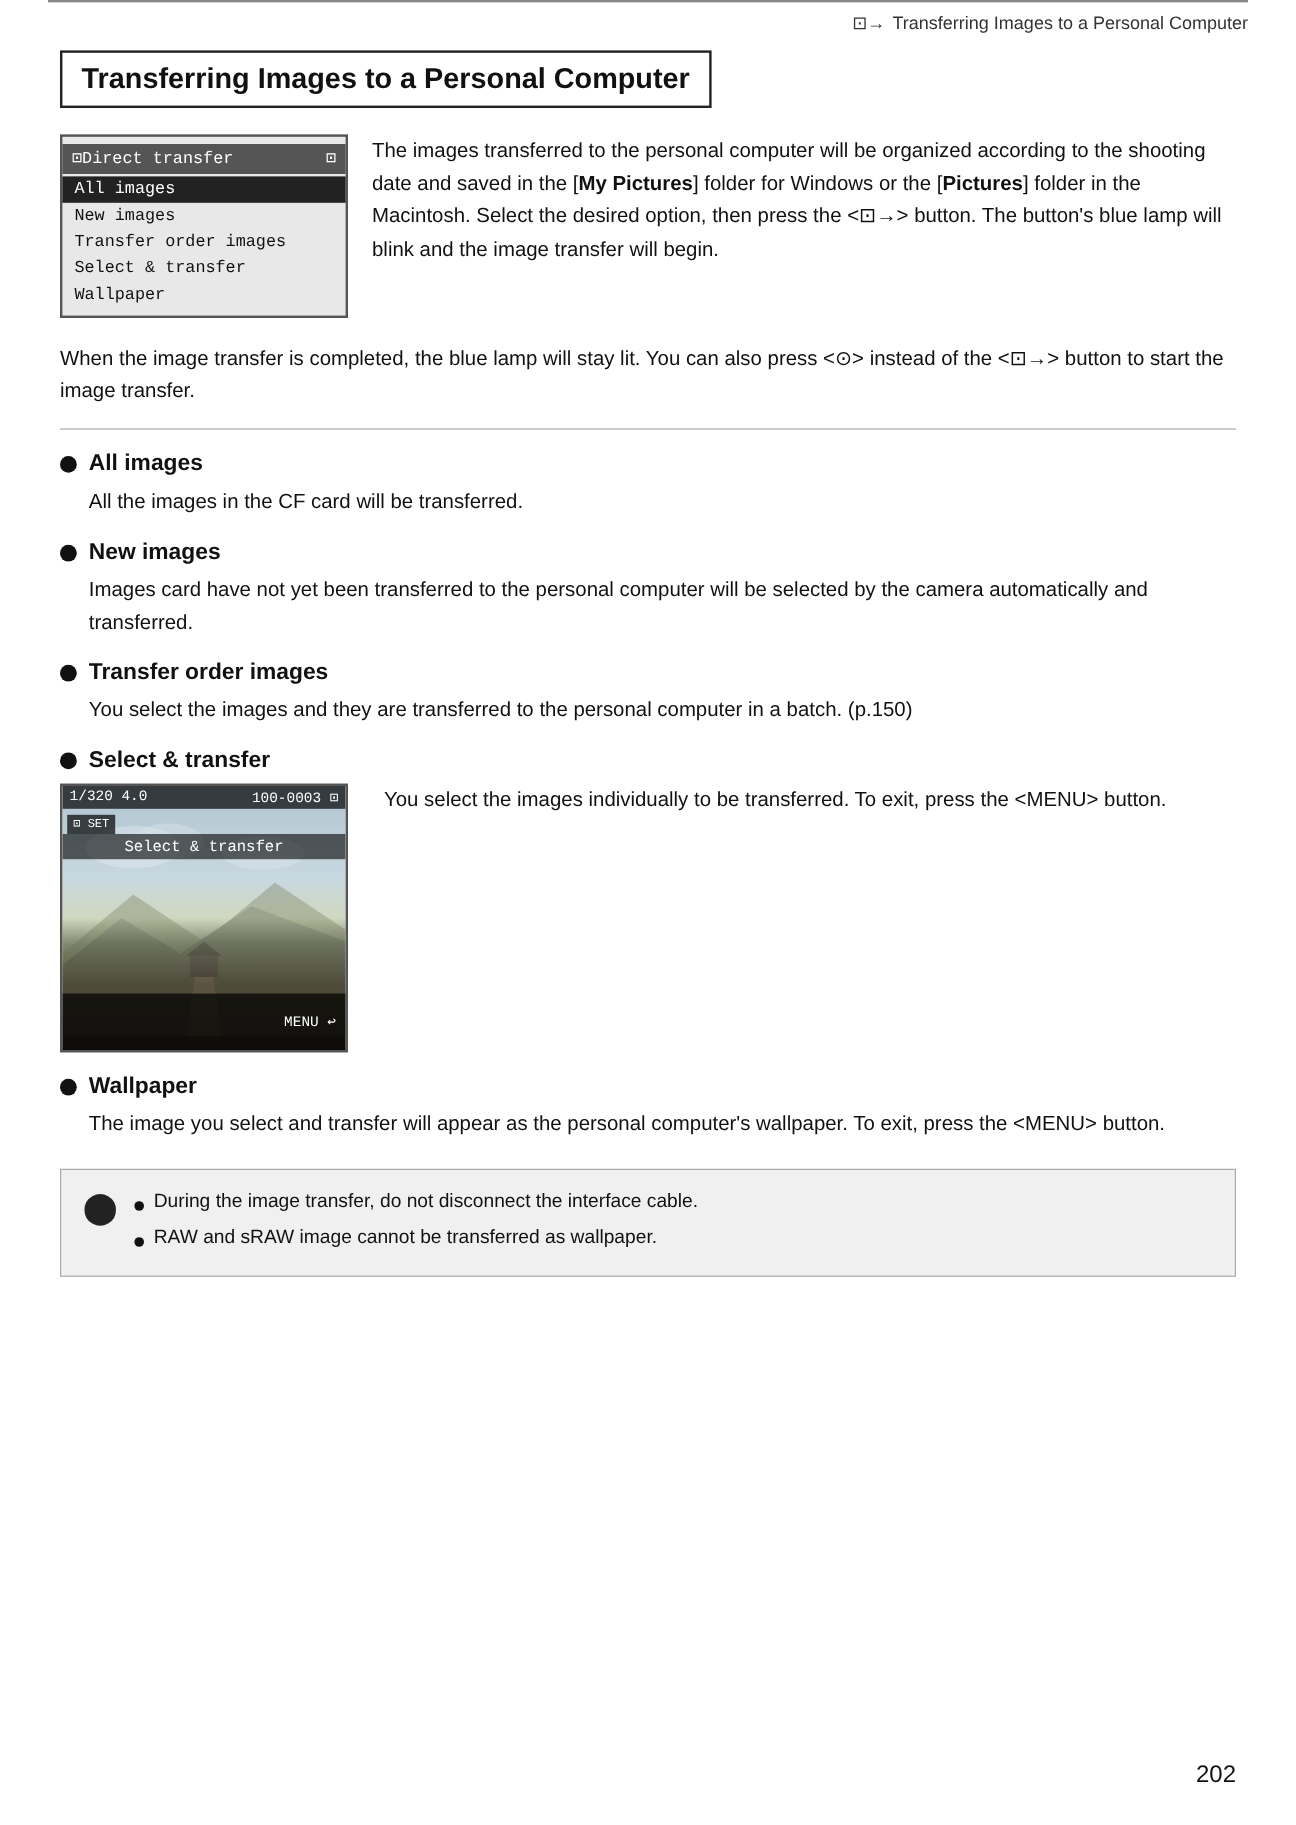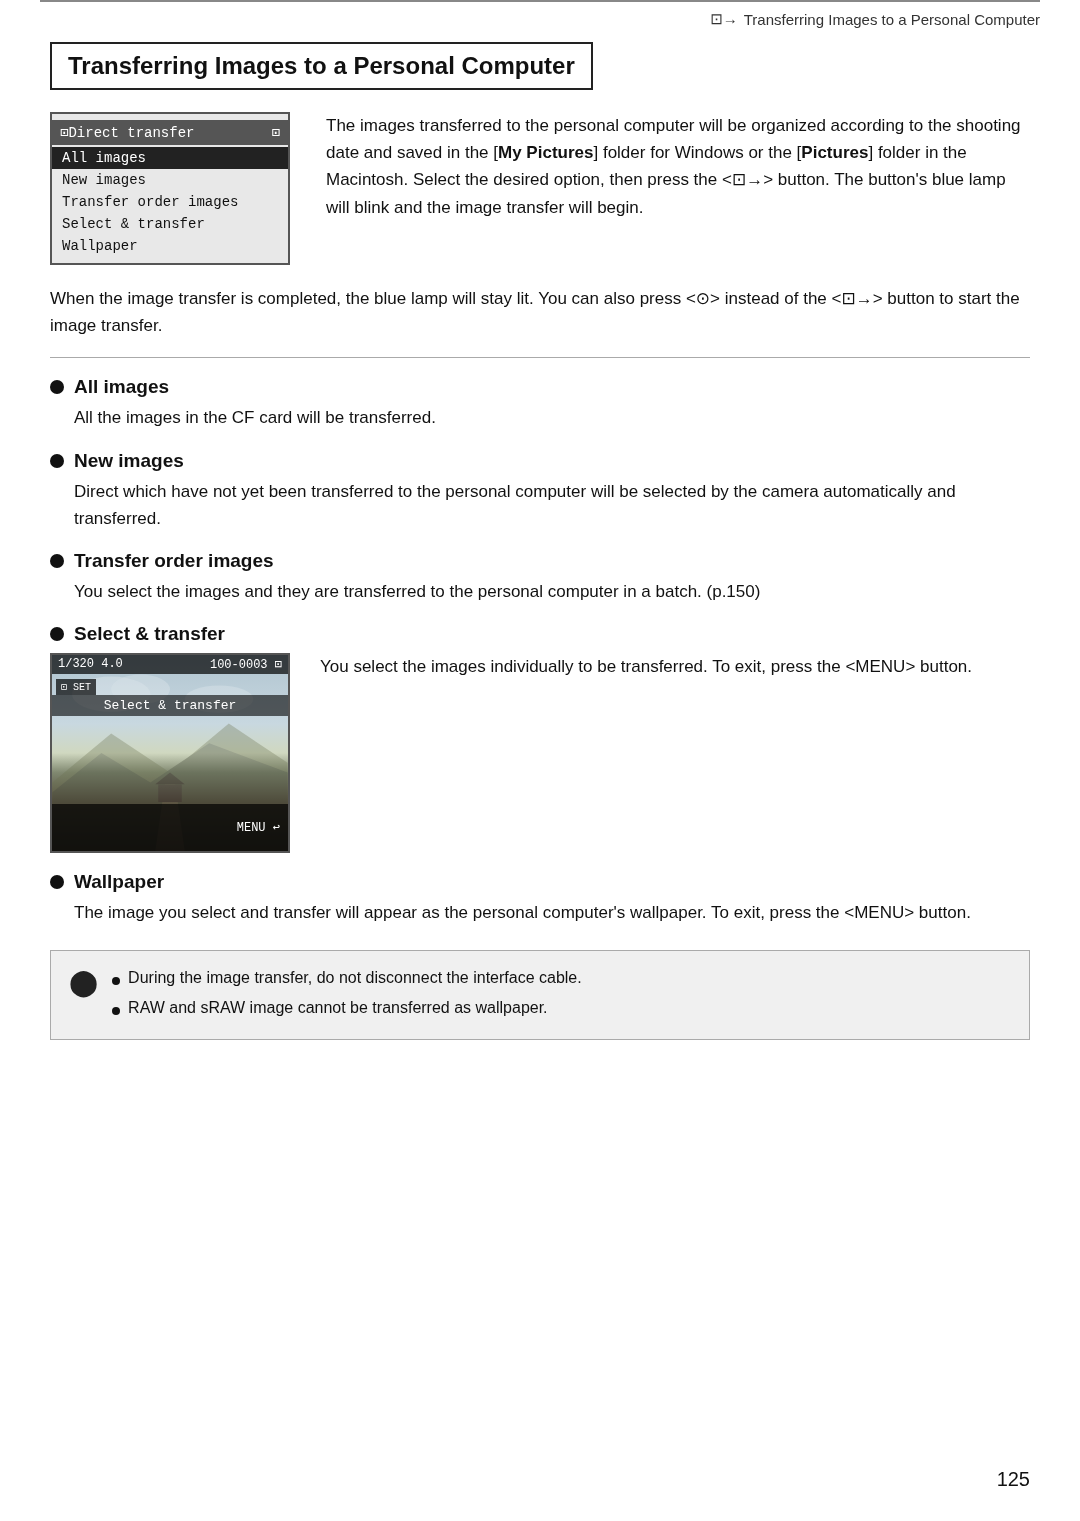--- a/index.html
+++ b/index.html
@@ -53,21 +53,21 @@
 
     .section-title {
       font-size: 24px;
       font-weight: bold;
       color: #111;
     }
 
     
     .top-section {
       display: flex;
-      gap: 36px;
+      gap: 20px;
       margin-bottom: 20px;
     }
 
     
     .camera-menu {
       background: #e8e8e8;
       border: 2px solid #555;
       min-width: 240px;
       max-width: 240px;
       padding: 6px 0;
@@ -160,21 +160,21 @@
       gap: 30px;
       margin-top: 8px;
     }
 
     
     .camera-screenshot {
       border: 2px solid #555;
       background: #ccc;
       width: 240px;
       min-width: 240px;
-      height: 200px;
+      height: 224px;
       flex-shrink: 0;
       position: relative;
       overflow: hidden;
     }
 
     .cam-top-bar {
       background: rgba(0,0,0,0.7);
       color: #fff;
       font-family: 'Courier New', monospace;
       font-size: 12px;
@@ -352,21 +352,21 @@
     </div>
     <div class="bullet-body">All the images in the CF card will be transferred.</div>
   </div>
 
   
   <div class="bullet-section">
     <div class="bullet-header">
       <div class="bullet-dot"></div>
       <span class="bullet-title">New images</span>
     </div>
-    <div class="bullet-body">Direct which have not yet been transferred to the personal computer will be selected by the camera automatically and transferred.</div>
+    <div class="bullet-body">Images card have not yet been transferred to the personal computer will be selected by the camera automatically and transferred.</div>
   </div>
 
   
   <div class="bullet-section">
     <div class="bullet-header">
       <div class="bullet-dot"></div>
       <span class="bullet-title">Transfer order images</span>
     </div>
     <div class="bullet-body">You select the images and they are transferred to the personal computer in a batch. (p.150)</div>
   </div>
@@ -430,13 +430,13 @@
       </div>
       <div class="warning-item">
         <div class="warning-bullet"></div>
         <span>RAW and sRAW image cannot be transferred as wallpaper.</span>
       </div>
     </div>
   </div>
 
 </div>
 
-<div class="page-number">125</div>
+<div class="page-number">202</div>
 
 </body></html>

